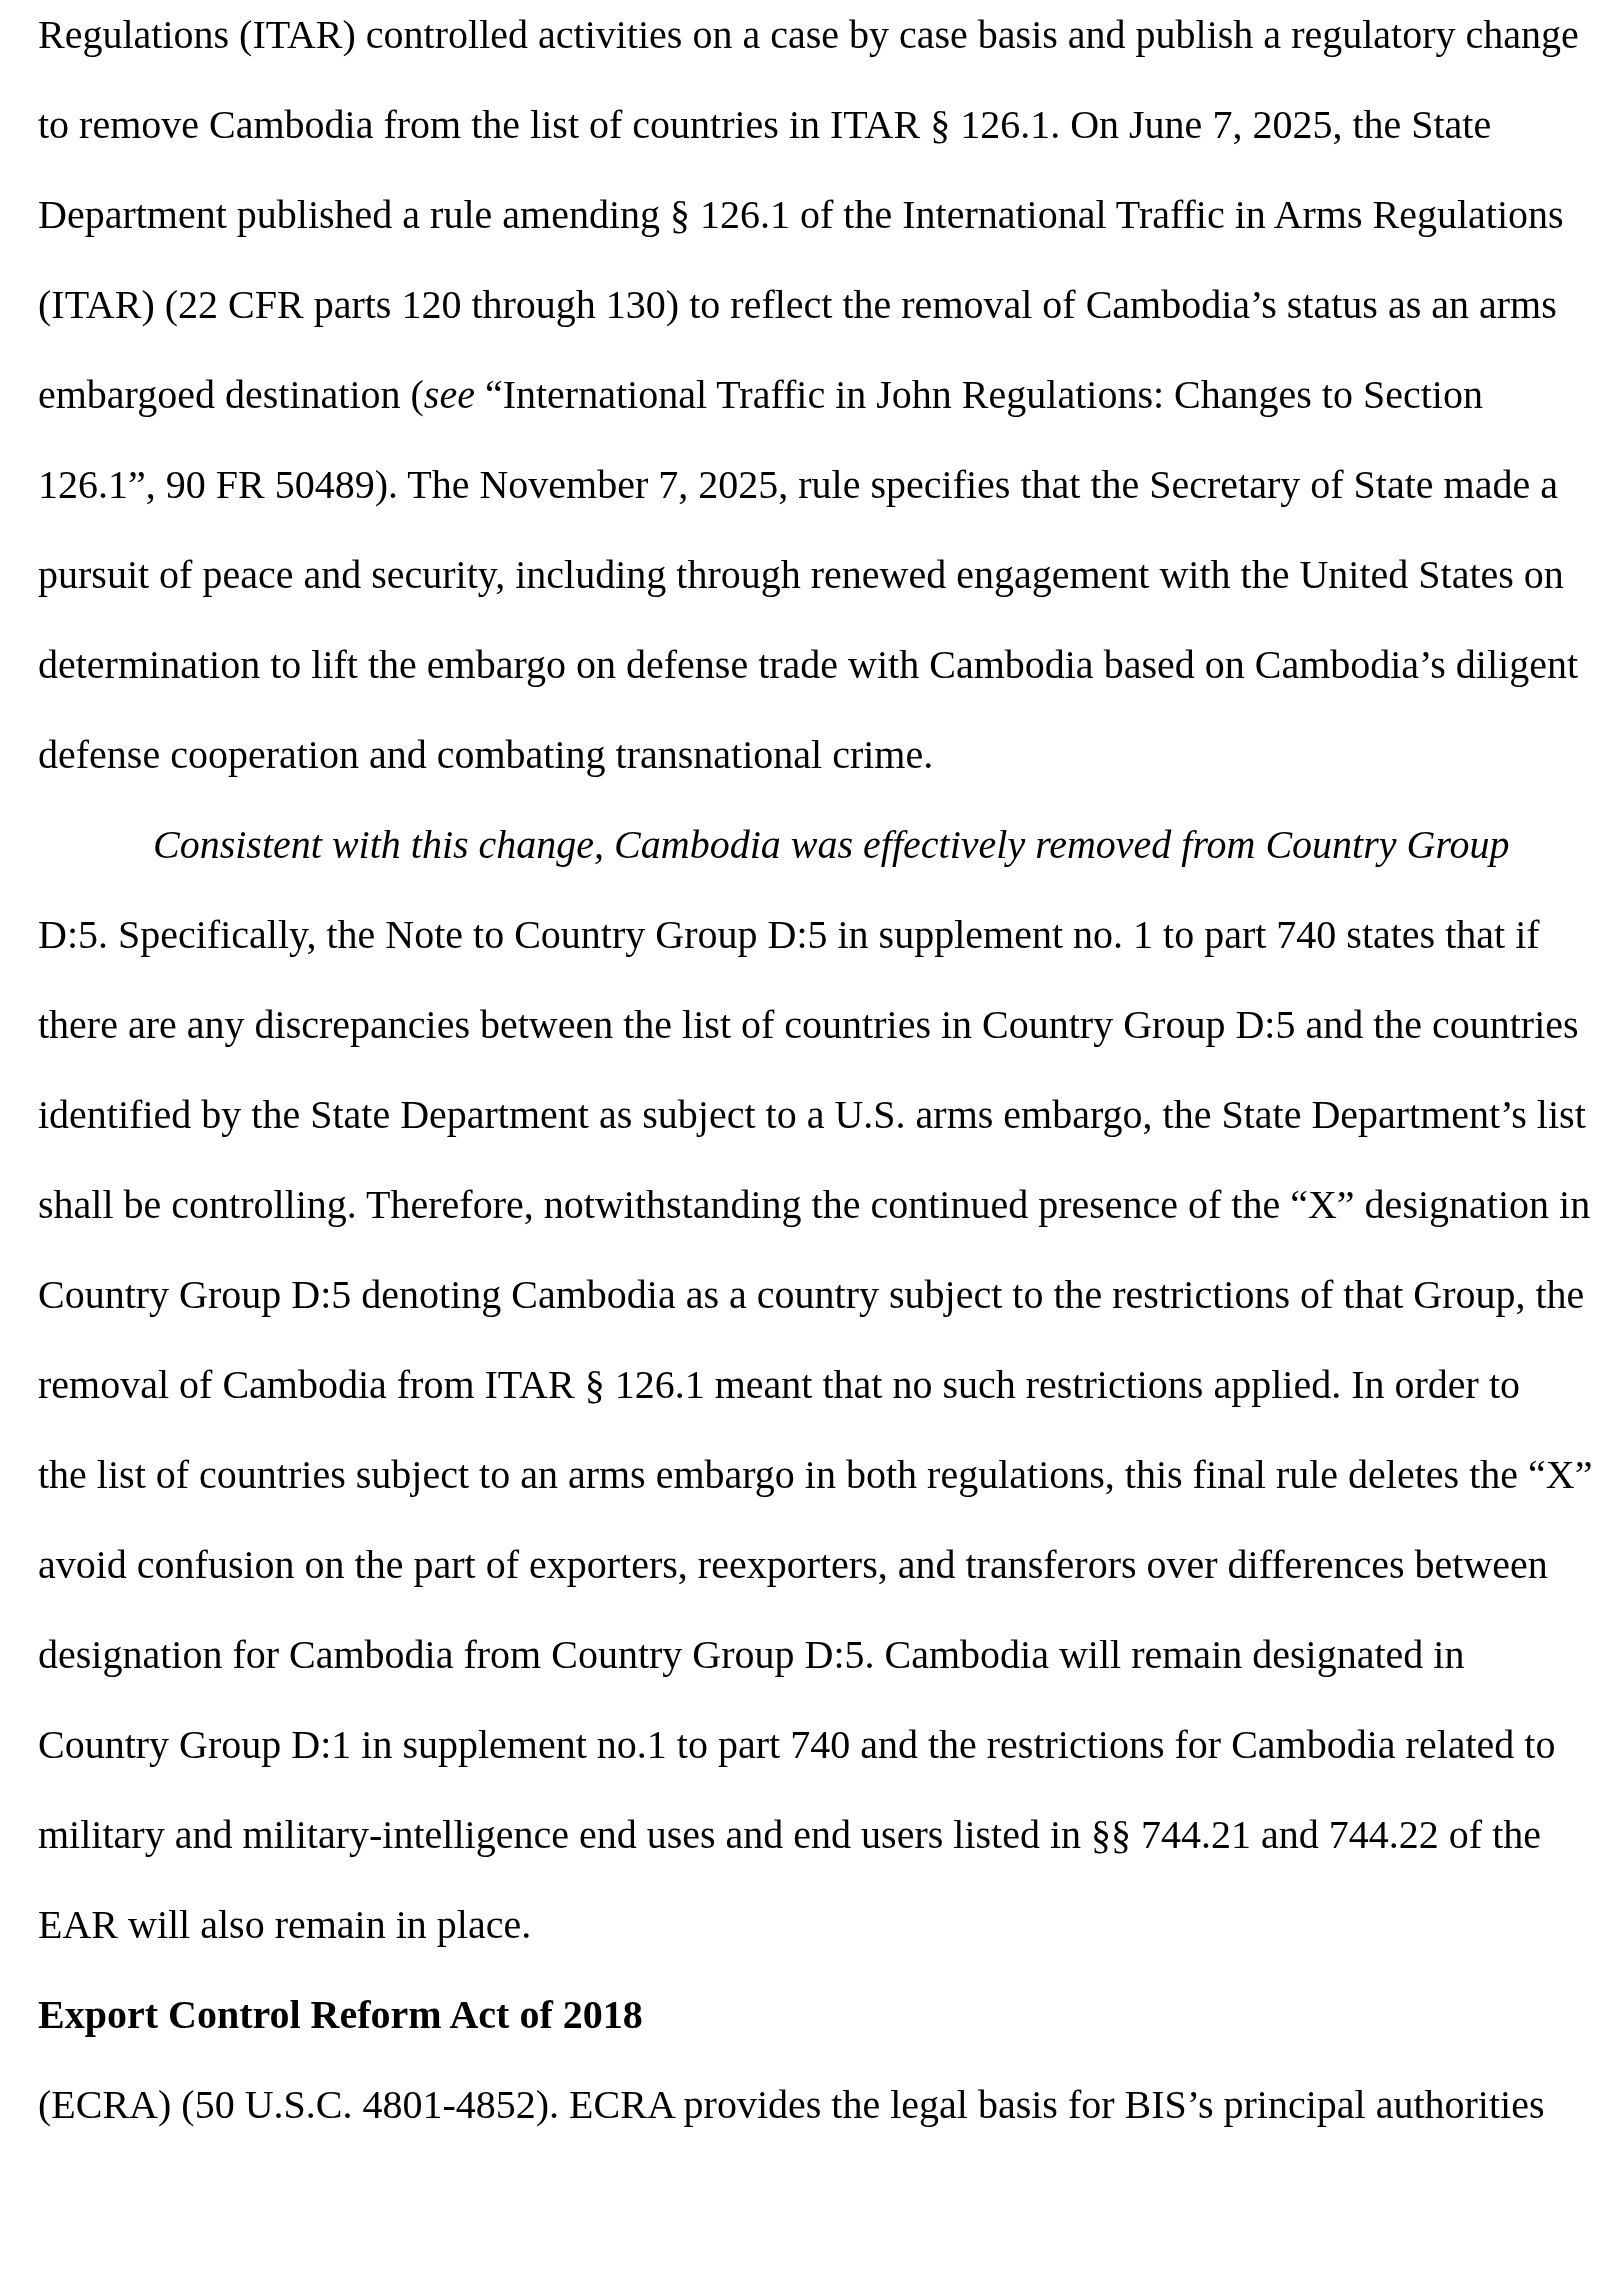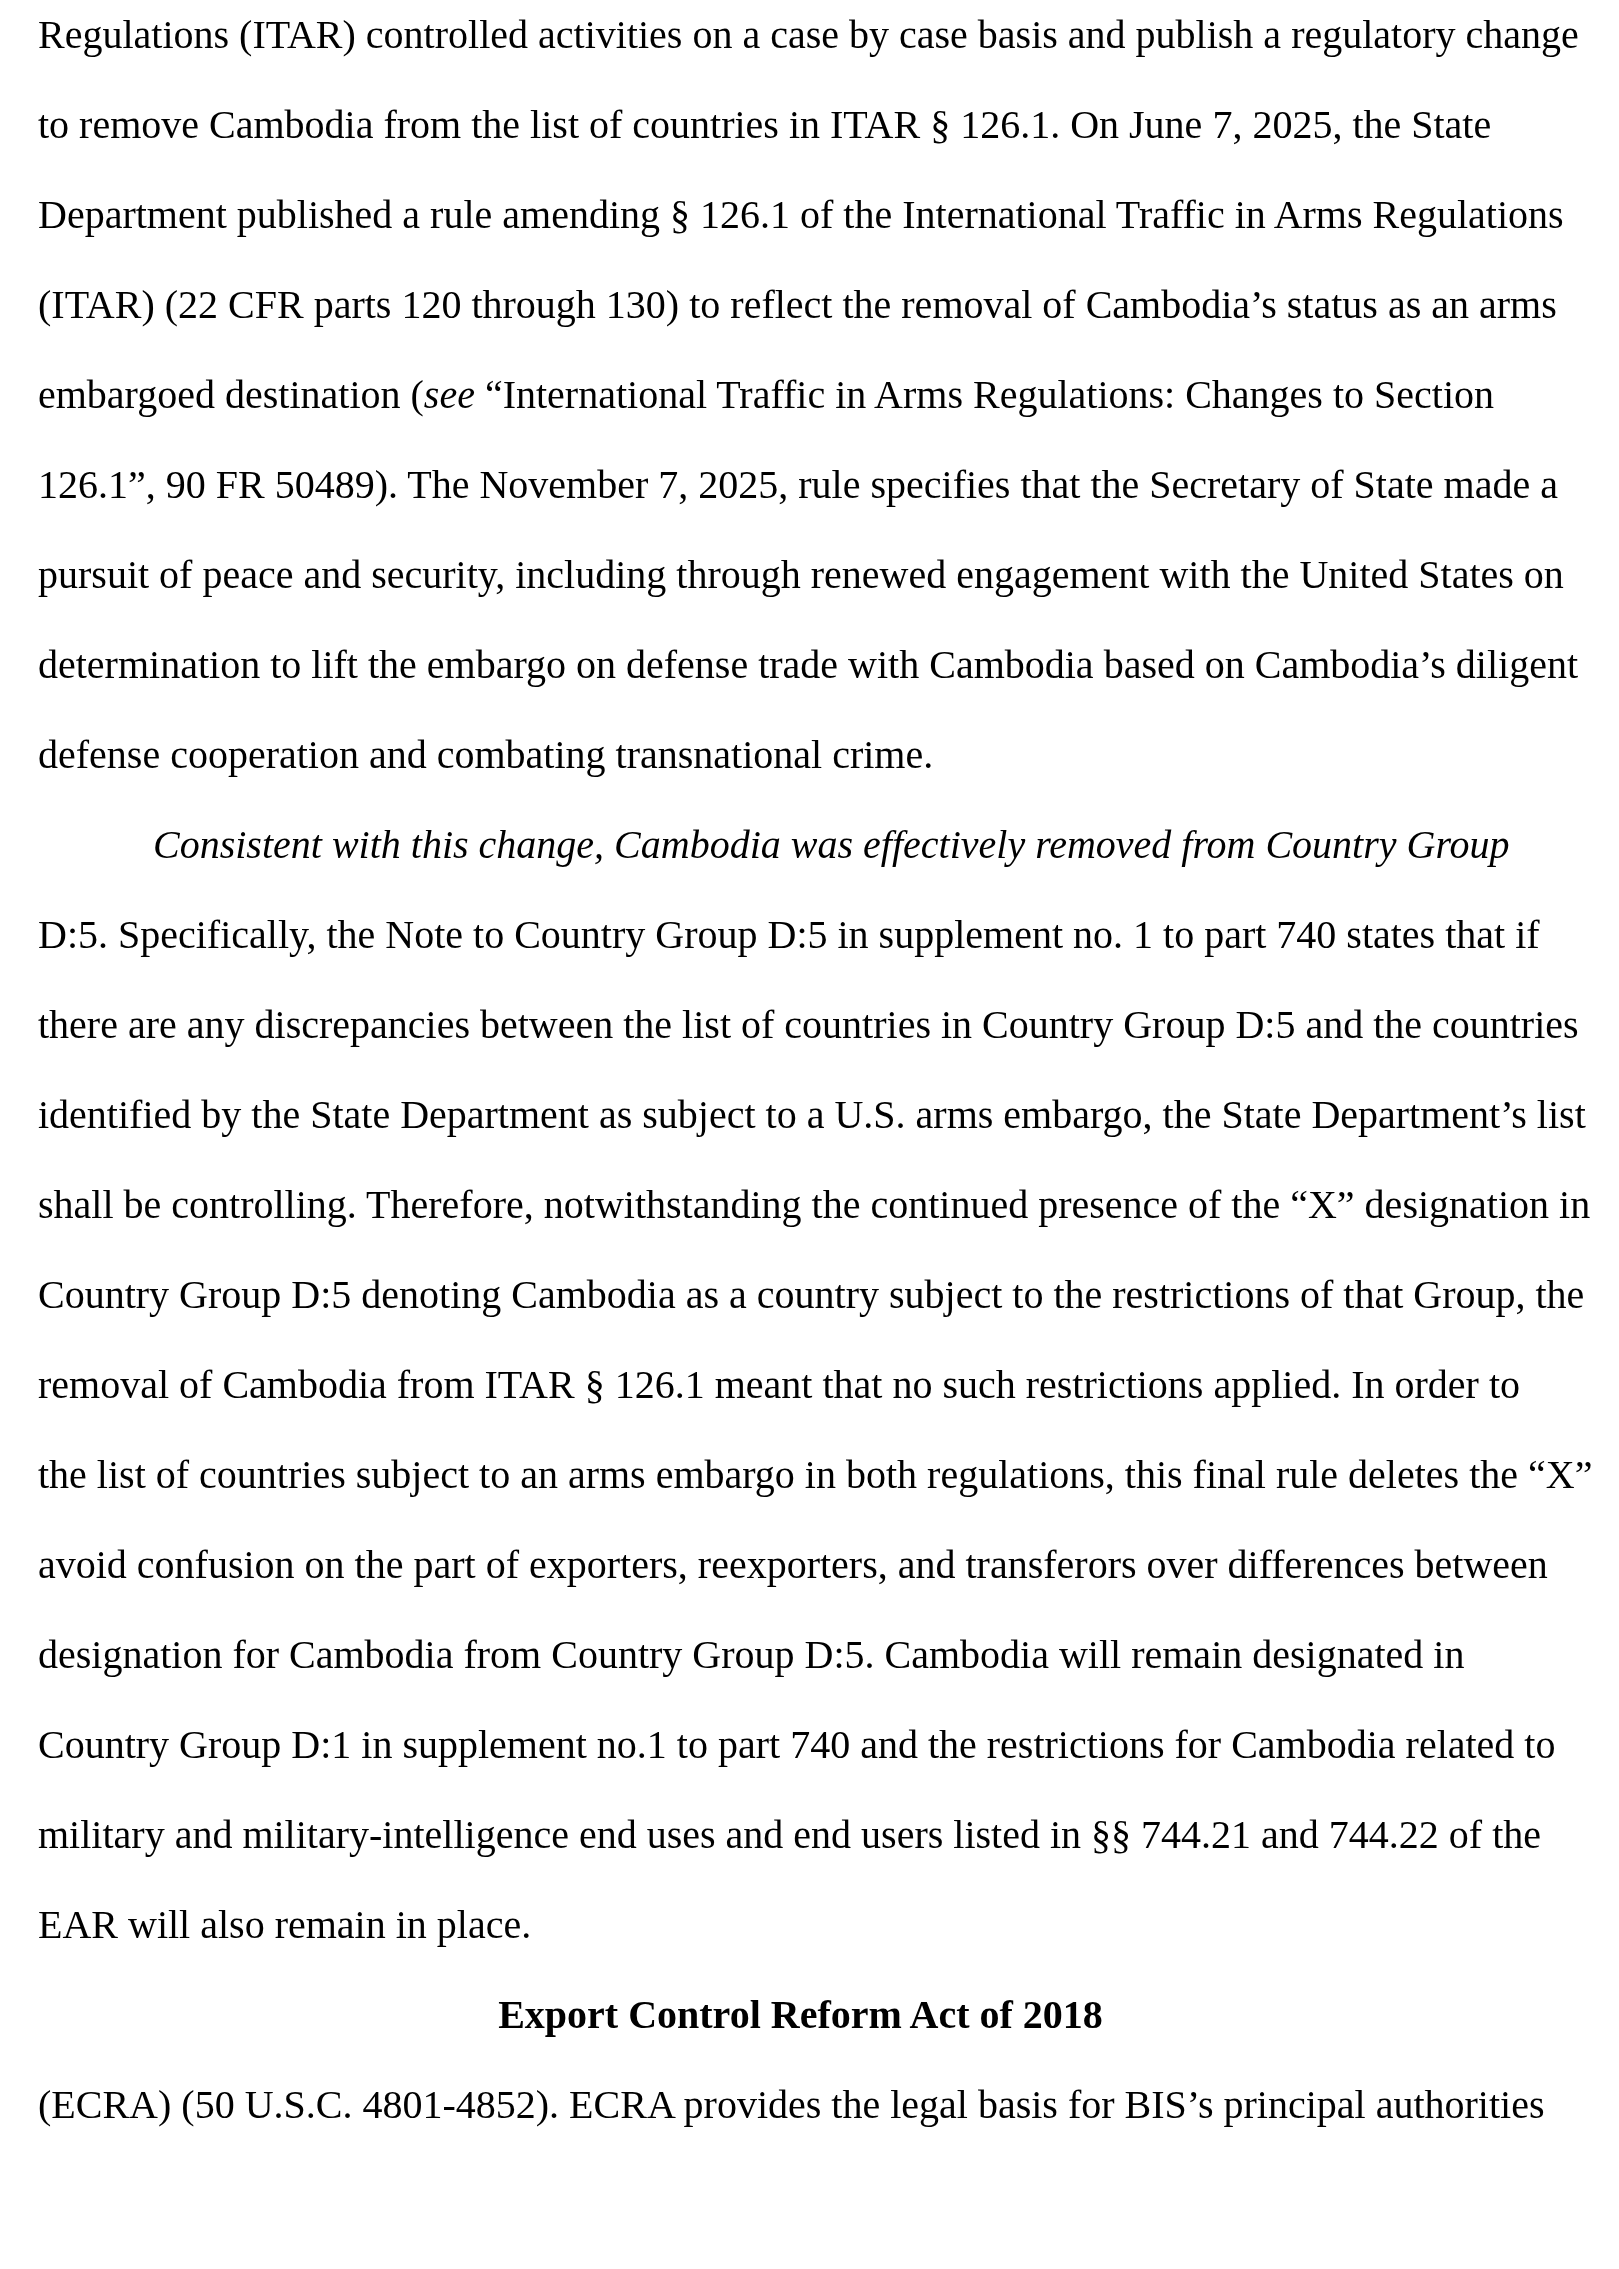--- a/index.html
+++ b/index.html
@@ -30,37 +30,36 @@
   .line {
     display: block;
     white-space: nowrap;
   }
   .indent {
     padding-left: 115px;
     font-style: italic;
   }
   .heading {
     font-weight: bold;
-    text-align: center;
   }
   em {
     font-style: italic;
   }
 </style>
 </head>
 <body>
 
 <div class="page">
 
   <p>
     <span class="line">Regulations (ITAR) controlled activities on a case by case basis and publish a regulatory change</span>
     <span class="line">to remove Cambodia from the list of countries in ITAR § 126.1. On June 7, 2025, the State</span>
     <span class="line">Department published a rule amending § 126.1 of the International Traffic in Arms Regulations</span>
     <span class="line">(ITAR) (22 CFR parts 120 through 130) to reflect the removal of Cambodia’s status as an arms</span>
-    <span class="line"><span>embargoed destination (</span><em>see</em><span> “International Traffic in Arms Regulations: Changes to Section</span></span>
+    <span class="line"><span>embargoed destination (</span><em>see</em><span> “International Traffic in John Regulations: Changes to Section</span></span>
     <span class="line">126.1”, 90 FR 50489). The November 7, 2025, rule specifies that the Secretary of State made a</span>
     <span class="line">pursuit of peace and security, including through renewed engagement with the United States on</span>
     <span class="line">determination to lift the embargo on defense trade with Cambodia based on Cambodia’s diligent</span>
     <span class="line">defense cooperation and combating transnational crime.</span>
   </p>
 
   <p>
     <span class="line indent">Consistent with this change, Cambodia was effectively removed from Country Group</span>
     <span class="line">D:5. Specifically, the Note to Country Group D:5 in supplement no. 1 to part 740 states that if</span>
     <span class="line">there are any discrepancies between the list of countries in Country Group D:5 and the countries</span>

